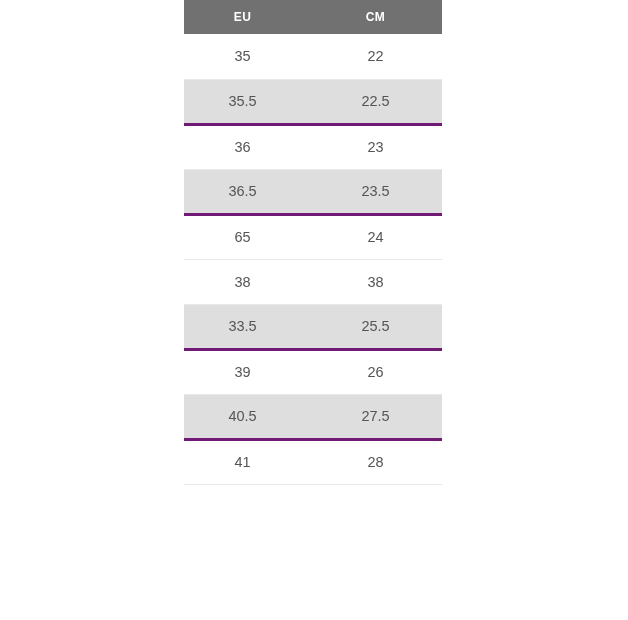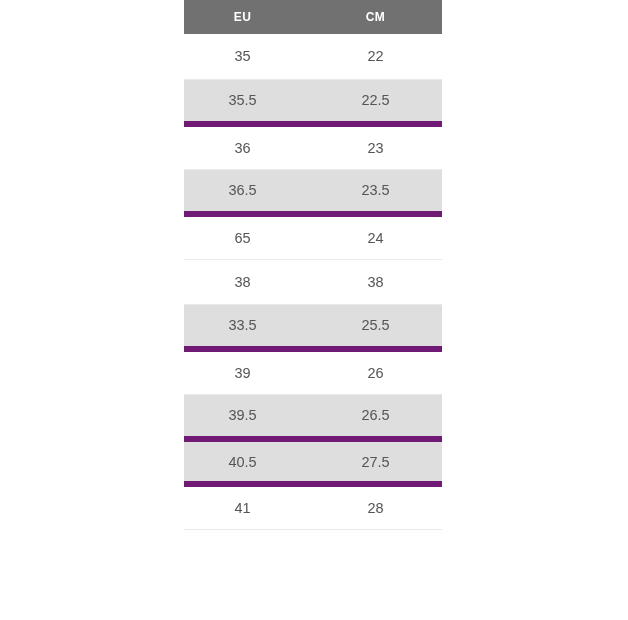--- a/index.html
+++ b/index.html
@@ -80,21 +80,21 @@
     text-align: center;
     vertical-align: middle;
     border-bottom: 1px solid #e9e9e9;
     box-sizing: border-box;
     font-weight: normal;
   }
 
   tbody td.td-eu { padding-right: 12px; }
   tbody td.td-cm { padding-right: 4px; }
 
-  tbody tr.row-even td { border-bottom: 6px solid #701a75; }
+  tbody tr.row-even td { border-bottom: 3px solid #701a75; }
 </style>
 </head>
 <body>
 
 <div id="page">
 
   <div id="size-chart">
     <table class="table">
       <colgroup>
         <col class="c-eu">
@@ -133,24 +133,20 @@
           </tr>
           <tr class="data-row row-even">
             <td class="td-eu">33.5</td>
             <td class="td-cm">25.5</td>
           </tr>
           <tr class="data-row row-odd">
             <td class="td-eu">39</td>
             <td class="td-cm">26</td>
           </tr>
           <tr class="data-row row-even">
-            <td class="td-eu">39.5</td>
-            <td class="td-cm">26.5</td>
-          </tr>
-          <tr class="data-row row-even">
             <td class="td-eu">40.5</td>
             <td class="td-cm">27.5</td>
           </tr>
           <tr class="data-row row-odd">
             <td class="td-eu">41</td>
             <td class="td-cm">28</td>
           </tr>
         </tbody>
     </table>
   </div>

